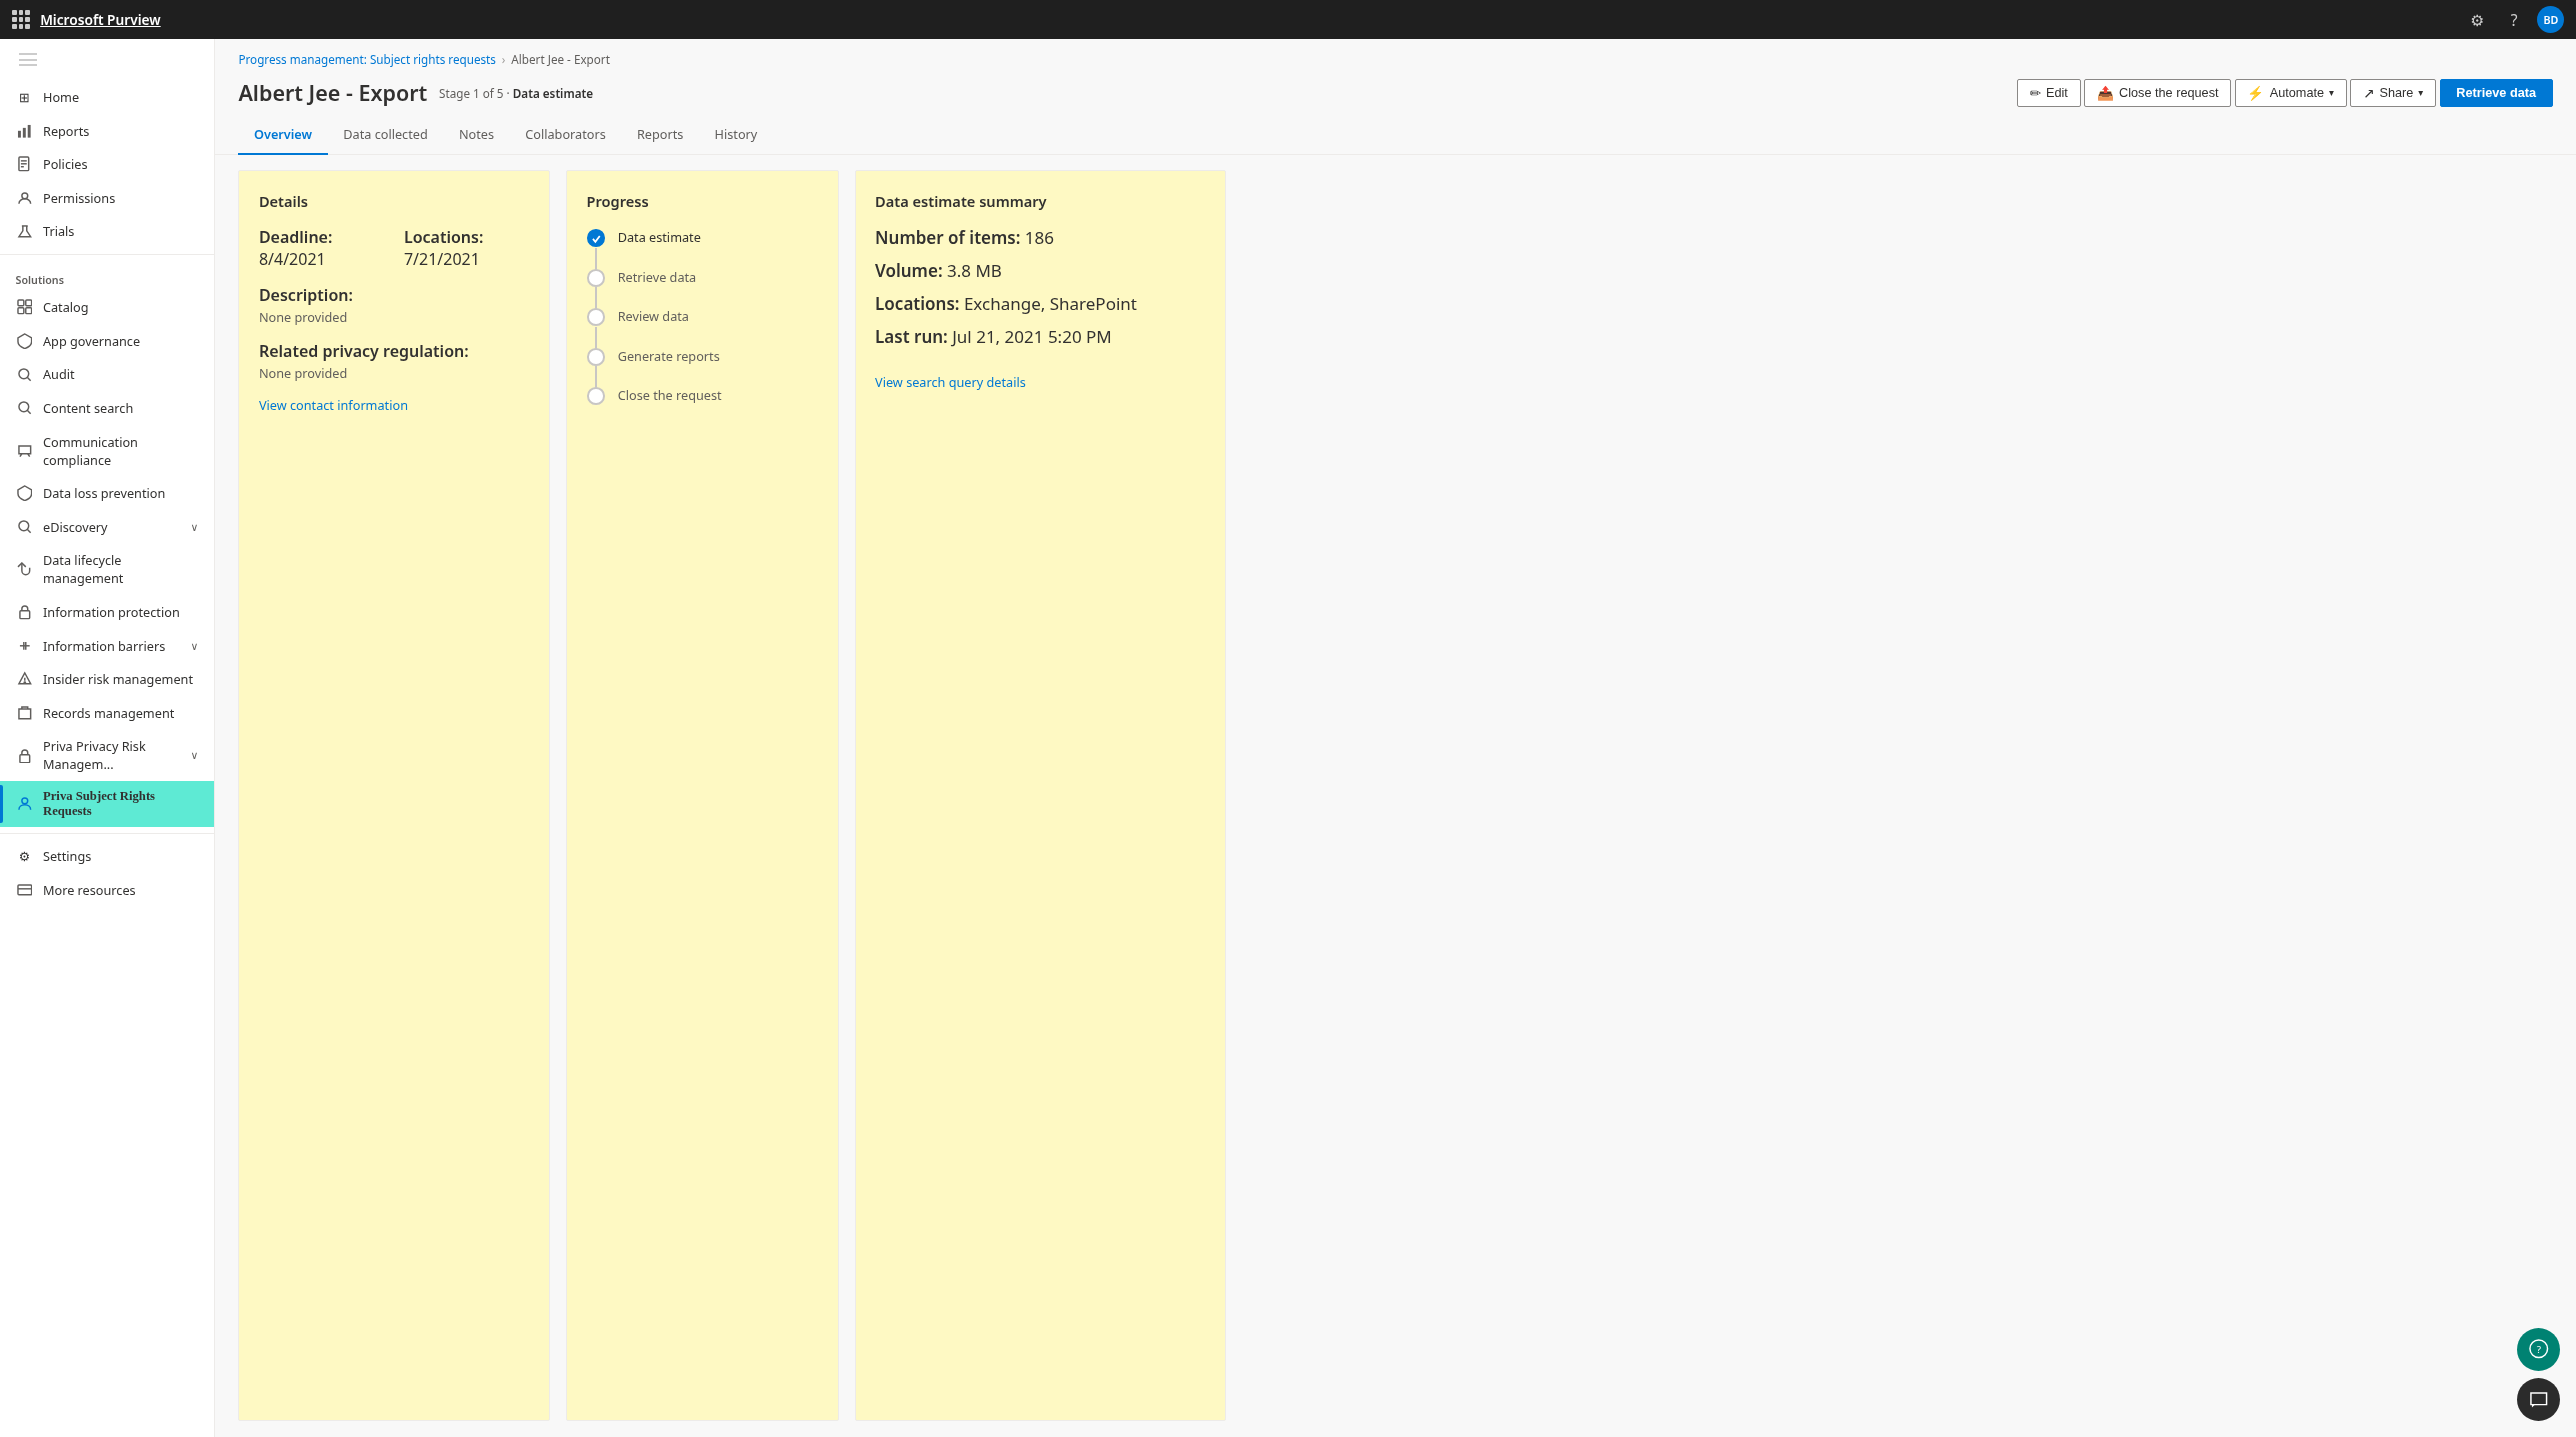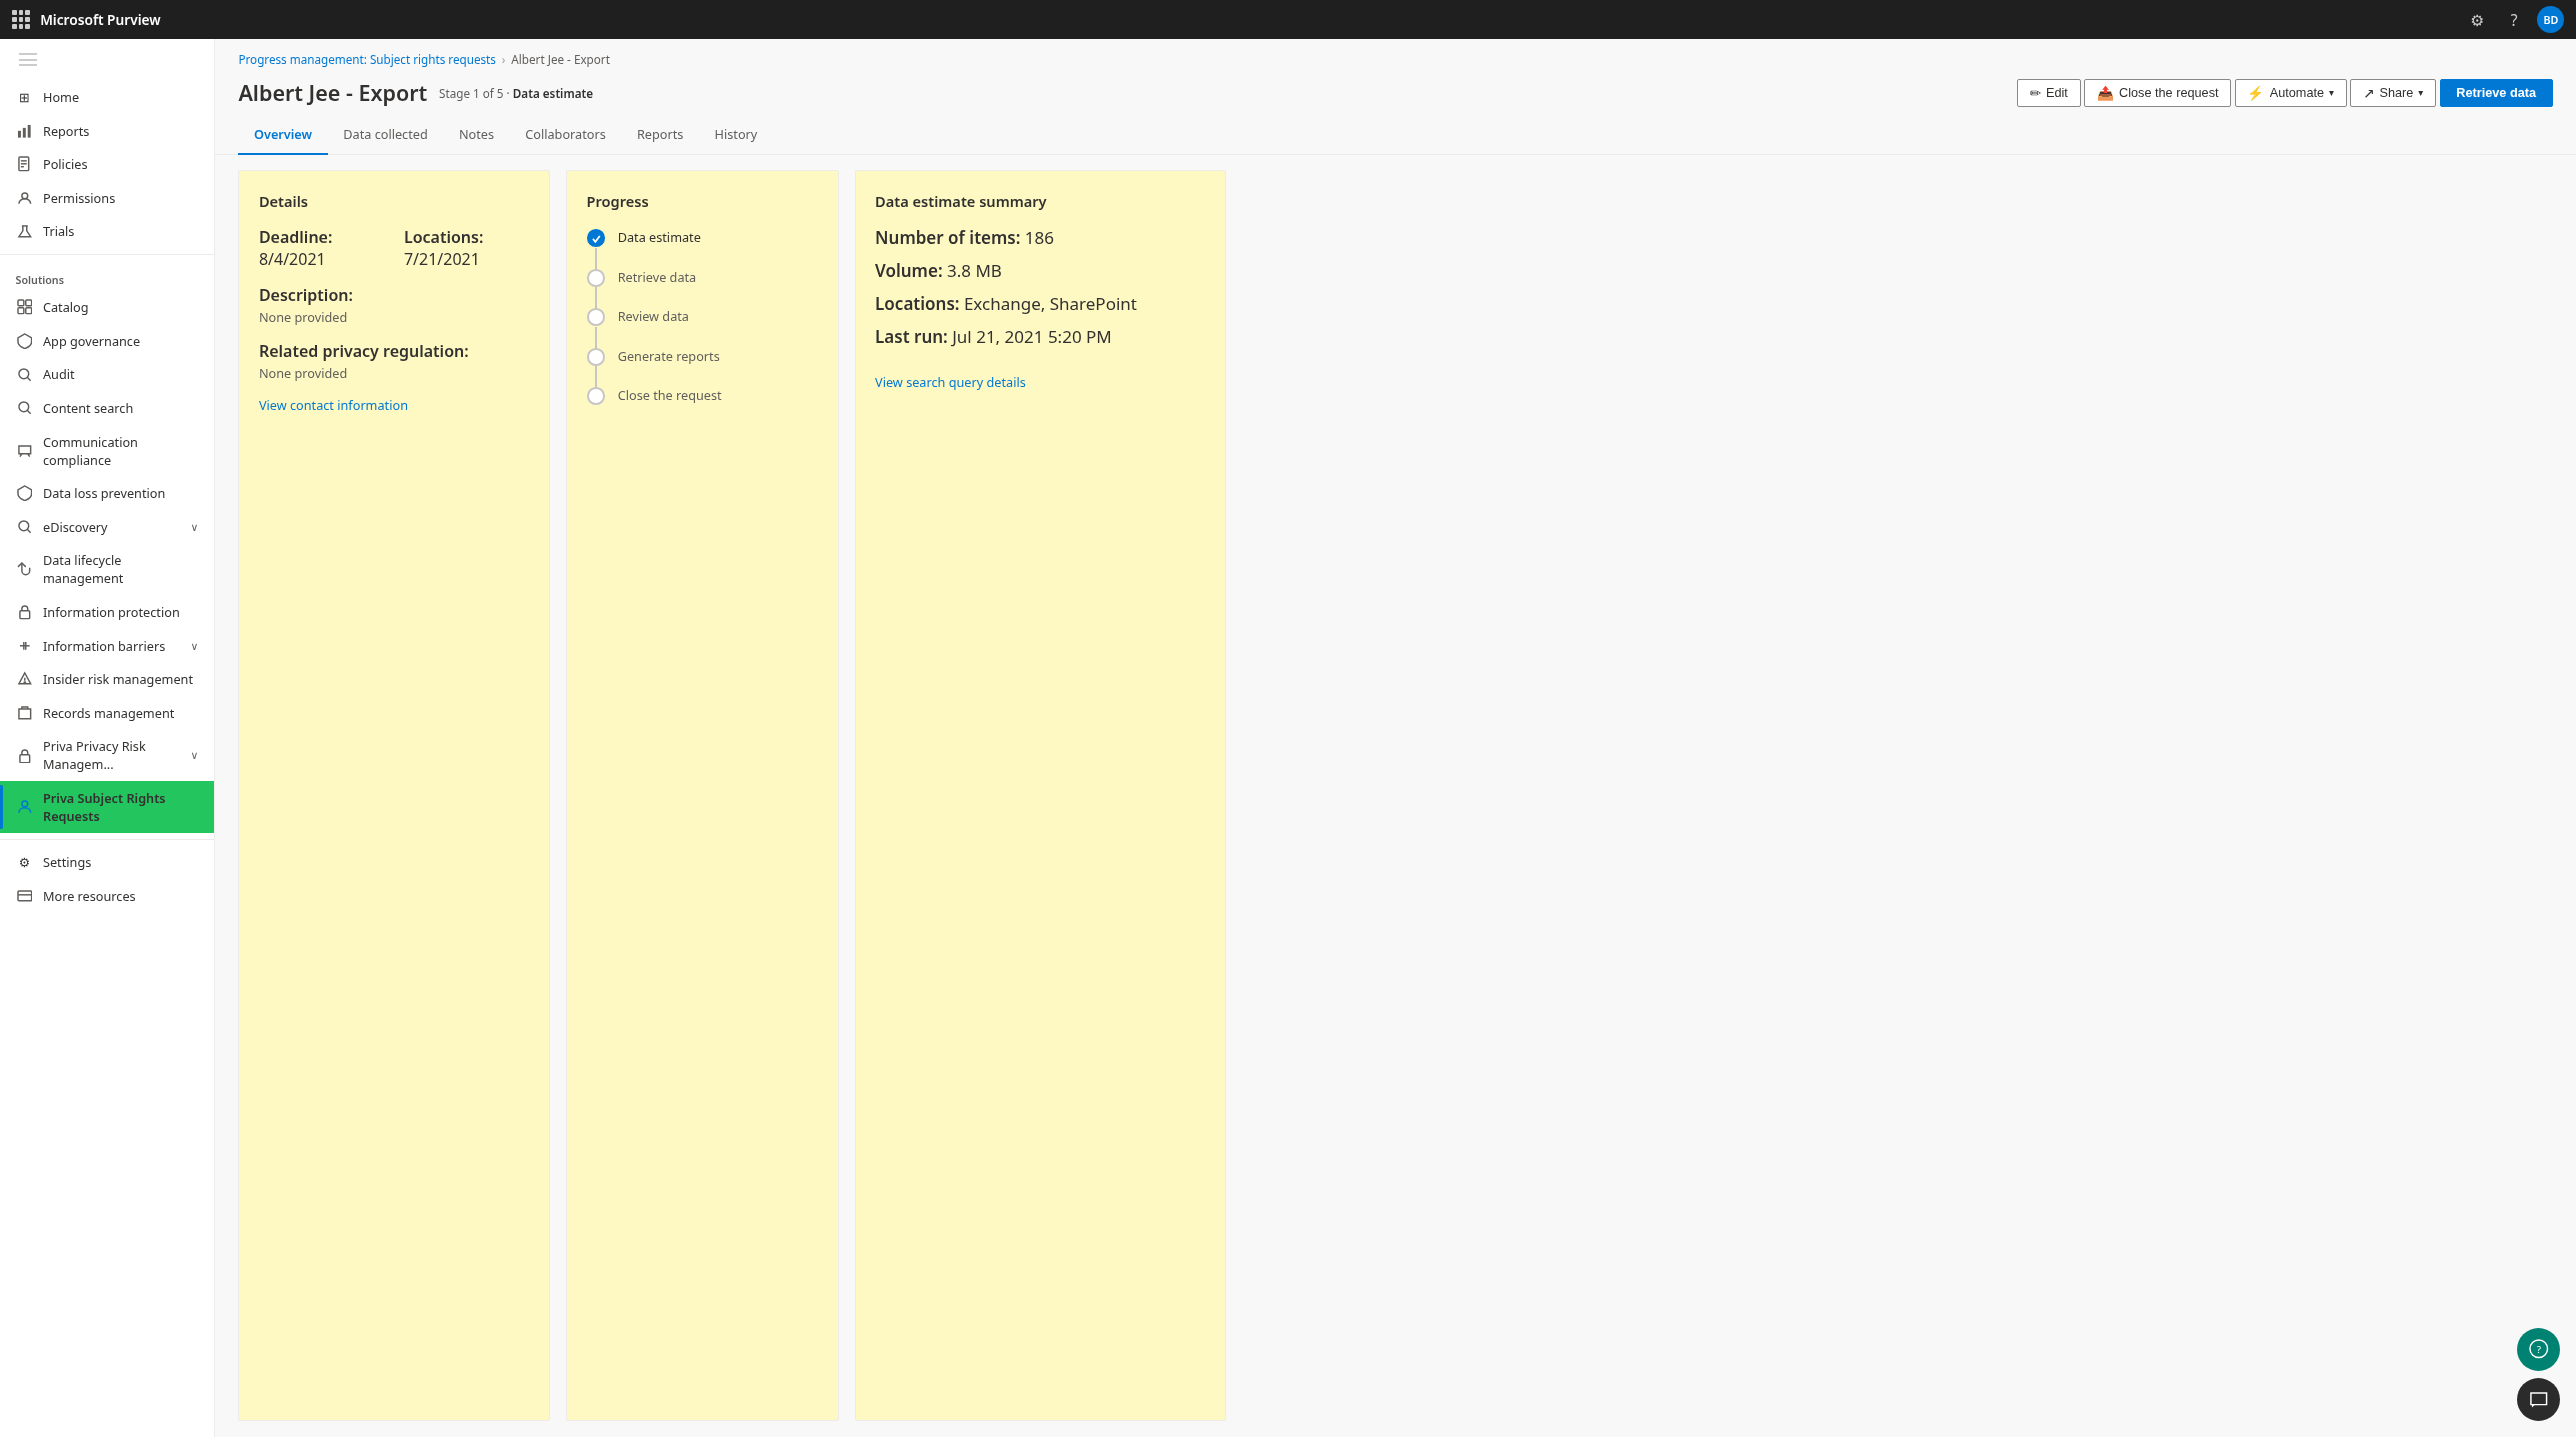--- a/index.html
+++ b/index.html
@@ -10,21 +10,21 @@
       background: #1f1f1f;
       color: #fff;
       height: 39px;
       display: flex;
       align-items: center;
       padding: 0 11.7px;
       flex-shrink: 0;
       gap: 9.8px;
     }
     .topbar-logo {
-      display: flex; align-items: flex-end; gap: 7.8px; font-size: 13.7px; font-weight: 600; color: #fff;
+      display: flex; align-items: flex-end; gap: 7.8px; font-size: 13.7px; font-weight: 600; color: #fff; text-decoration: underline;
     }
     .topbar-spacer { flex: 1; }
     .topbar-icon { width: 27px; height: 27px; display: flex; align-items: center; justify-content: center; border-radius: 50%; cursor: pointer; font-size: 15.6px; color: #ccc; }
     .topbar-avatar { width: 27px; height: 27px; background: #0078d4; border-radius: 50%; display: flex; align-items: center; justify-content: center; font-size: 10.7px; font-weight: 600; color: #fff; cursor: pointer; }
 
     
     .app-body { display: flex; flex: 1; overflow: hidden; }
 
     
     .sidebar {
@@ -35,21 +35,21 @@
       flex-shrink: 0;
       display: flex;
       flex-direction: column;
     }
     .sidebar-section-label {
       font-size: 10.7px; font-weight: 600; color: #605e5c; padding: 11.7px 15.6px 3.9px 15.6px; text-transform: none;
     }
     .sidebar-item {
       display: flex; align-items: center; gap: 9.8px; padding: 7.8px 15.6px; cursor: pointer; color: #323130; font-size: 12.7px; position: relative;
     }
-    .sidebar-item.active { background: #22c55e; font-weight: 600; }
+    .sidebar-item.active { background: #5eead4; font-weight: 600; font-family: Liberation Serif, serif; }
     .sidebar-item.active::before {
       content: ''; position: absolute; left: 0; top: 3.9px; bottom: 3.9px; width: 2.9px; background: #0078d4; border-radius: 0 2px 2px 0;
     }
     .sidebar-icon { width: 17.6px; height: 17.6px; display: flex; align-items: center; justify-content: center; flex-shrink: 0; }
     .sidebar-chevron { margin-left: auto; font-size: 10.7px; color: #605e5c; }
     .sidebar-divider { height: 1px; background: #edebe9; margin: 5.9px 0; }
 
     
     .main-content { flex: 1; overflow-y: auto; background: #f8f8f8; display: flex; flex-direction: column; }
 

